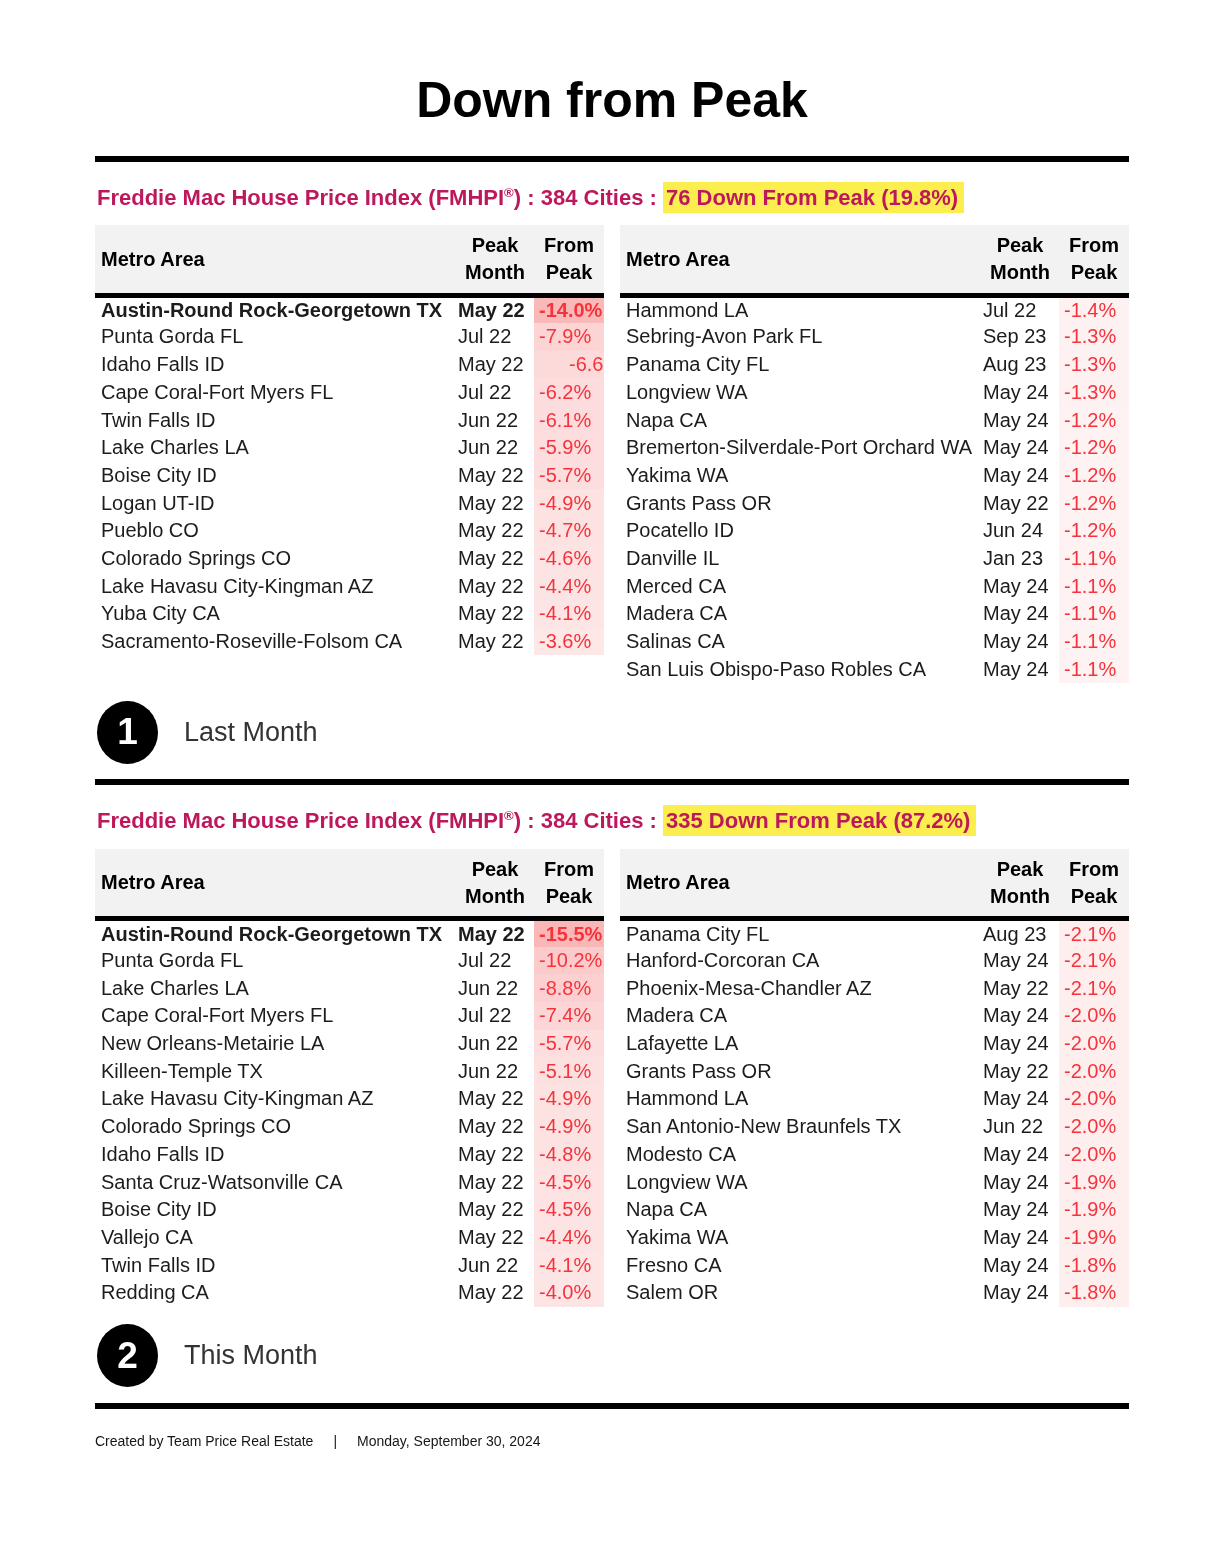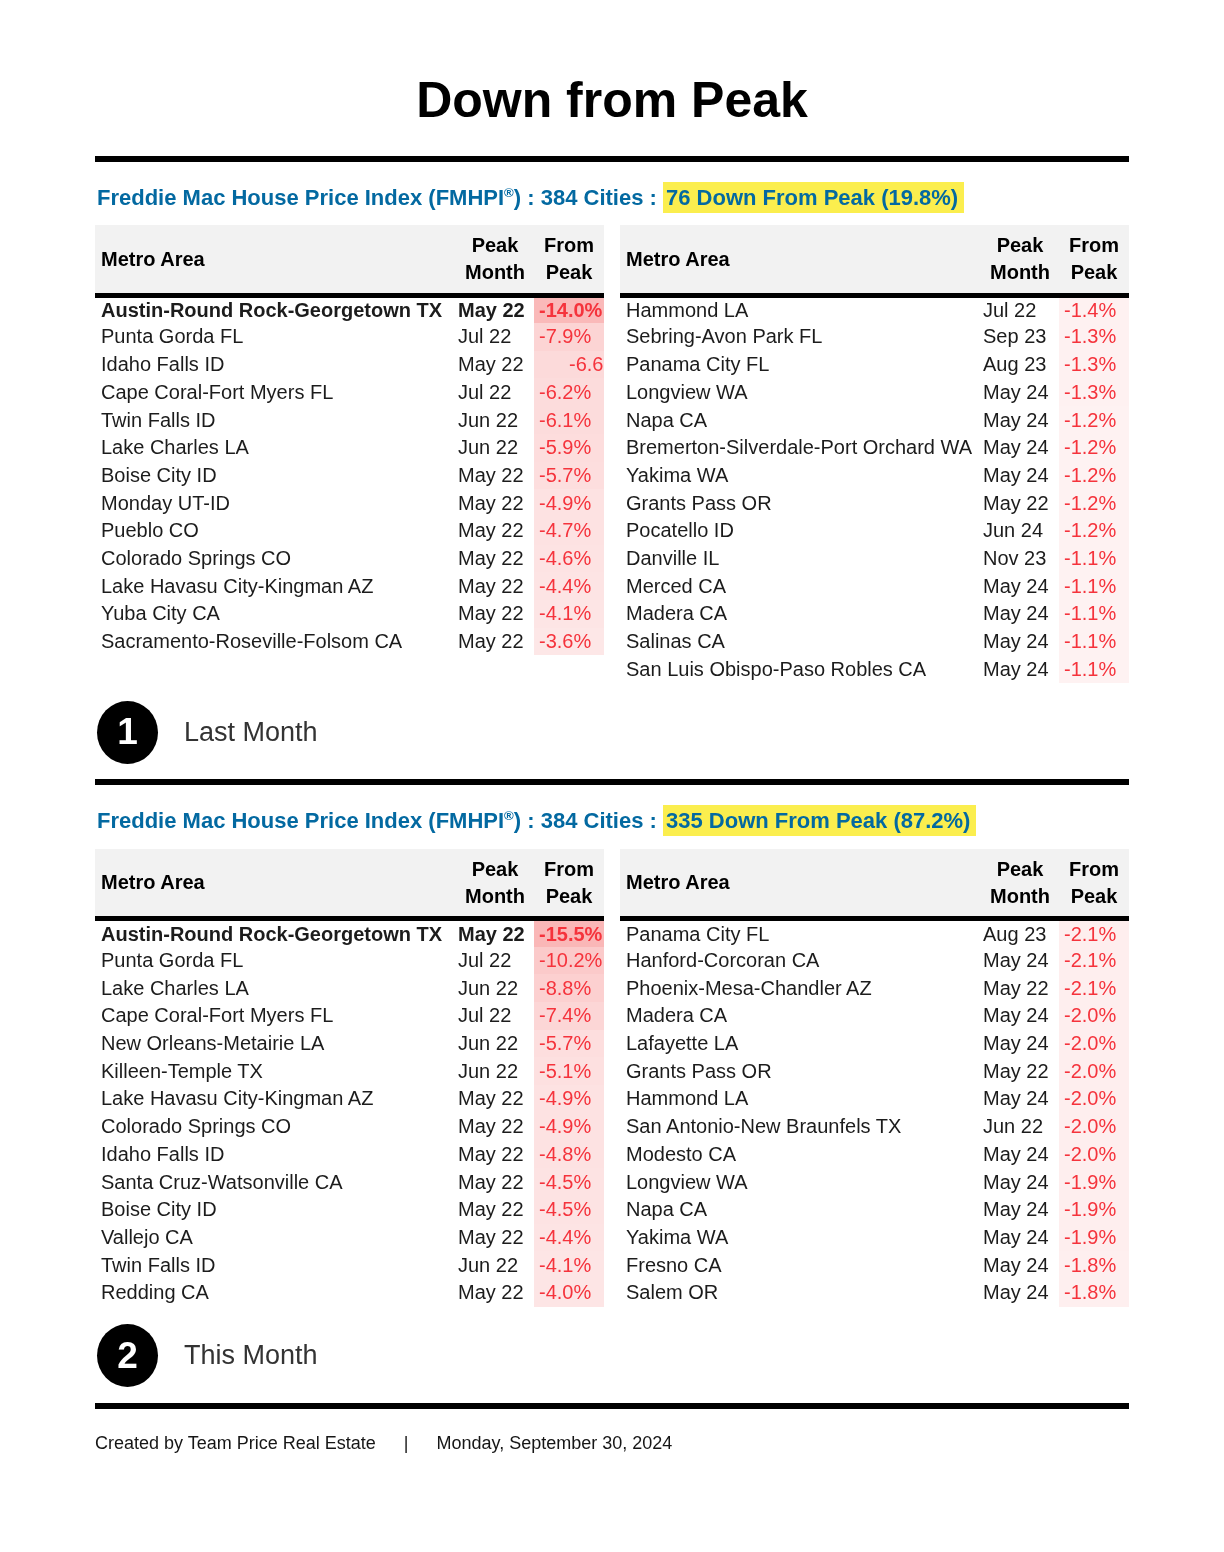--- a/index.html
+++ b/index.html
@@ -17,21 +17,21 @@
   .page{padding:0 95px;}
   .doc-title{
     margin:0;padding-top:72px;text-align:center;
     font-size:50px;font-weight:bold;color:#000;line-height:1.15;
   }
   .rule{height:6px;background:#000;border:none;margin:0;}
   .rule-top{margin-top:26px;}
   .rule-mid{margin-top:2px;}
   .rule-bottom{margin-top:2px;}
   .section-heading{
-    margin:22px 0 0 2px;font-size:22px;font-weight:bold;color:#0369a1;line-height:1.3;
+    margin:22px 0 0 2px;font-size:22px;font-weight:bold;color:#be185d;line-height:1.3;
   }
   .section-heading sup{font-size:60%;}
   .hl{background:var(--yellow);padding:3px 6px 3px 3px;}
   .tables{display:flex;gap:16px;margin-top:13px;}
   .half{flex:1;min-width:0;}
   table{width:100%;border-collapse:collapse;table-layout:fixed;}
   col.c-metro{width:auto;}
   col.c-peak{width:78px;}
   col.c-from{width:70px;}
   thead th{
@@ -49,22 +49,22 @@
   td.from{padding-left:5px;color:var(--red);}
   tr.bold td{font-weight:bold;}
   .badge-row{display:flex;align-items:center;gap:26px;margin:17px 0 15px 2px;height:64px;}
   .badge-circle{
     width:61px;height:63px;border-radius:50%;background:#000;color:#fff;
     display:flex;align-items:center;justify-content:center;
     font-size:37px;font-weight:bold;flex:0 0 auto;
   }
   .badge-label{font-size:27px;color:#333;}
   .footer{
-    margin-top:24px;display:flex;align-items:center;gap:28px;
-    font-size:18px;color:#161616;
+    margin-top:24px;display:flex;align-items:center;gap:20px;
+    font-size:14px;color:#161616;
   }
 </style>
 </head>
 <body>
 
 <div class="page">
 
   <h1 class="doc-title">Down from Peak</h1>
 
   <hr class="rule rule-top">
@@ -119,21 +119,21 @@
     <td class="metro">Lake Charles LA</td>
     <td class="peak">Jun 22</td>
     <td class="from" style="background: rgba(243, 92, 92, 0.208);">-5.9%</td>
   </tr>
               <tr>
     <td class="metro">Boise City ID</td>
     <td class="peak">May 22</td>
     <td class="from" style="background: rgba(243, 92, 92, 0.204);">-5.7%</td>
   </tr>
               <tr>
-    <td class="metro">Monday UT-ID</td>
+    <td class="metro">Logan UT-ID</td>
     <td class="peak">May 22</td>
     <td class="from" style="background: rgba(243, 92, 92, 0.18);">-4.9%</td>
   </tr>
               <tr>
     <td class="metro">Pueblo CO</td>
     <td class="peak">May 22</td>
     <td class="from" style="background: rgba(243, 92, 92, 0.176);">-4.7%</td>
   </tr>
               <tr>
     <td class="metro">Colorado Springs CO</td>
@@ -213,21 +213,21 @@
     <td class="peak">May 22</td>
     <td class="from" style="background: rgba(243, 92, 92, 0.082);">-1.2%</td>
   </tr>
               <tr>
     <td class="metro">Pocatello ID</td>
     <td class="peak">Jun 24</td>
     <td class="from" style="background: rgba(243, 92, 92, 0.082);">-1.2%</td>
   </tr>
               <tr>
     <td class="metro">Danville IL</td>
-    <td class="peak">Nov 23</td>
+    <td class="peak">Jan 23</td>
     <td class="from" style="background: rgba(243, 92, 92, 0.08);">-1.1%</td>
   </tr>
               <tr>
     <td class="metro">Merced CA</td>
     <td class="peak">May 24</td>
     <td class="from" style="background: rgba(243, 92, 92, 0.08);">-1.1%</td>
   </tr>
               <tr>
     <td class="metro">Madera CA</td>
     <td class="peak">May 24</td>

